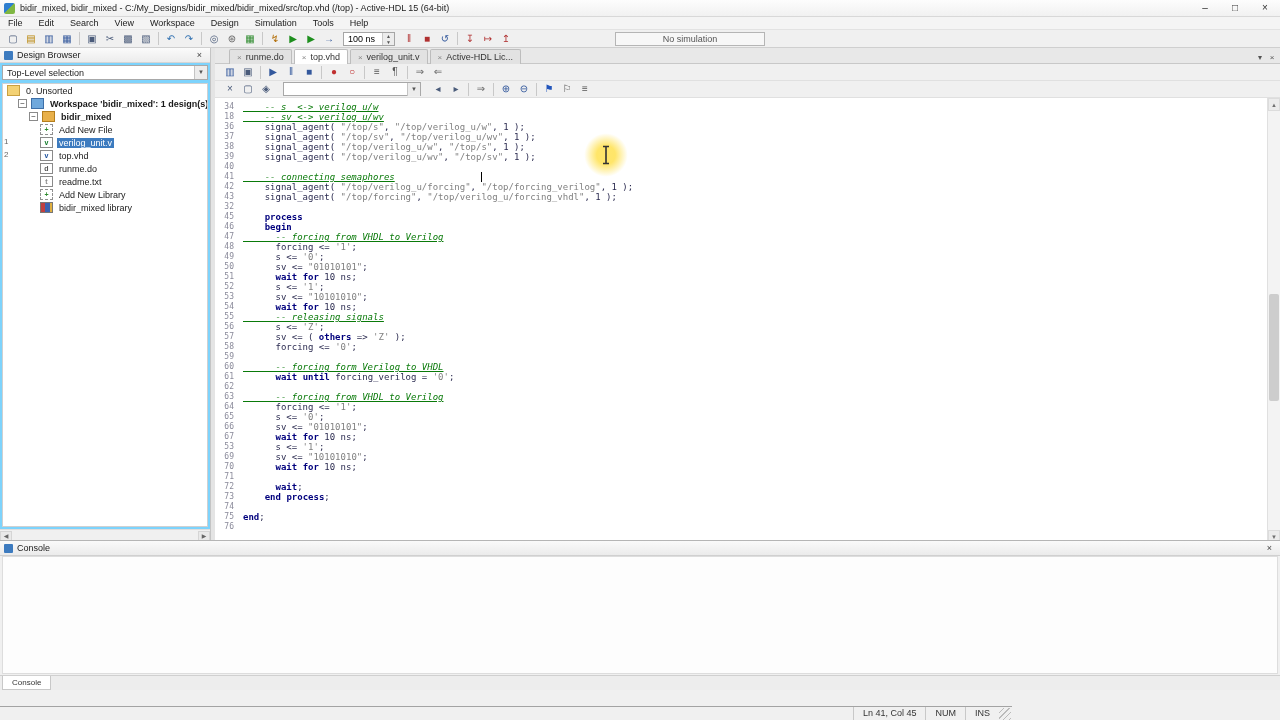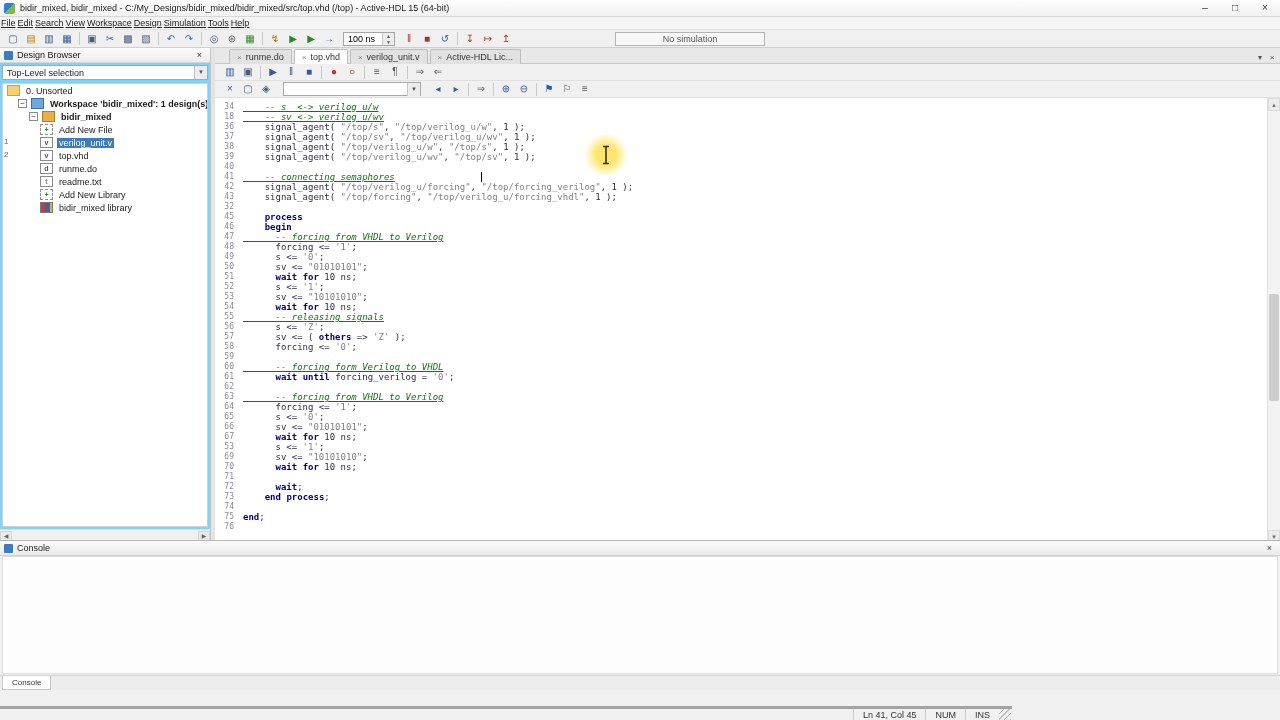--- a/index.html
+++ b/index.html
@@ -12,21 +12,21 @@
     border-bottom:1px solid #d8d8d8;display:flex;align-items:center;font-size:9px;color:#222;}
   .app-icon{width:11px;height:11px;margin:0 5px 0 4px;border-radius:2px;flex:none;
     background:linear-gradient(135deg,#2f7fd0 50%,#7fb743 50%);}
   .title-text{white-space:nowrap;overflow:hidden;}
   .win-btns{margin-left:auto;display:flex;flex:none;}
   .win-btn{width:30px;height:16px;text-align:center;font-size:10px;line-height:15px;color:#333;}
 
   
   .menubar{position:absolute;top:17px;left:0;right:0;height:13px;background:#f4f4f4;display:flex;
     font-size:9px;color:#222;border-bottom:1px solid #e2e2e2;}
-  .menu-item{padding:0 1px;line-height:13px;text-decoration:underline;}
+  .menu-item{padding:0 8px;line-height:13px;}
 
   
   .toolbar{position:absolute;top:30px;left:0;right:0;height:18px;background:#f0f0f0;
     border-bottom:1px solid #cfcfcf;display:flex;align-items:center;padding-left:4px;}
   .tb-icons{display:flex;align-items:center;}
   .tbi{width:18px;height:16px;line-height:16px;text-align:center;font-size:10px;color:#4a5b7a;flex:none;}
   .tsep{width:1px;height:13px;background:#c8c8c8;margin:0 3px;flex:none;}
   .time-box{display:flex;align-items:center;border:1px solid #a5a5a5;background:#fff;height:14px;
     font-size:9px;padding-left:4px;margin:0 5px;width:52px;flex:none;}
   .time-box .val{flex:1;}
@@ -140,21 +140,21 @@
   .console-title{flex:1;}
   .console-body{position:absolute;top:15px;left:2px;right:2px;bottom:16px;background:#fdfdfd;
     border:1px solid #ddd;}
   .console-tabbar{position:absolute;bottom:0;left:0;right:0;height:15px;display:flex;font-size:8px;
     background:#ededed;border-top:1px solid #d0d0d0;padding-left:2px;}
   .console-tab{padding:0 9px;background:#fff;border:1px solid #c8c8c8;border-top:none;display:flex;
     align-items:center;color:#333;}
 
   
   .statusbar{position:absolute;bottom:0;left:0;width:1012px;height:14px;background:#f0f0f0;
-    border-top:3px solid #a3a3a3;display:flex;align-items:center;font-size:9px;color:#333;}
+    border-top:1px solid #a3a3a3;display:flex;align-items:center;font-size:9px;color:#333;}
   .sb-fill{flex:1;}
   .sb-seg{border-left:1px solid #c8c8c8;padding:0 9px;height:100%;line-height:13px;white-space:nowrap;}
   .sb-grip{width:12px;height:12px;margin-right:1px;
     background:repeating-linear-gradient(135deg,transparent 0 3px,#bbb 3px 4px);}
 </style>
 </head>
 <body>
 
 <div id="app">
 

